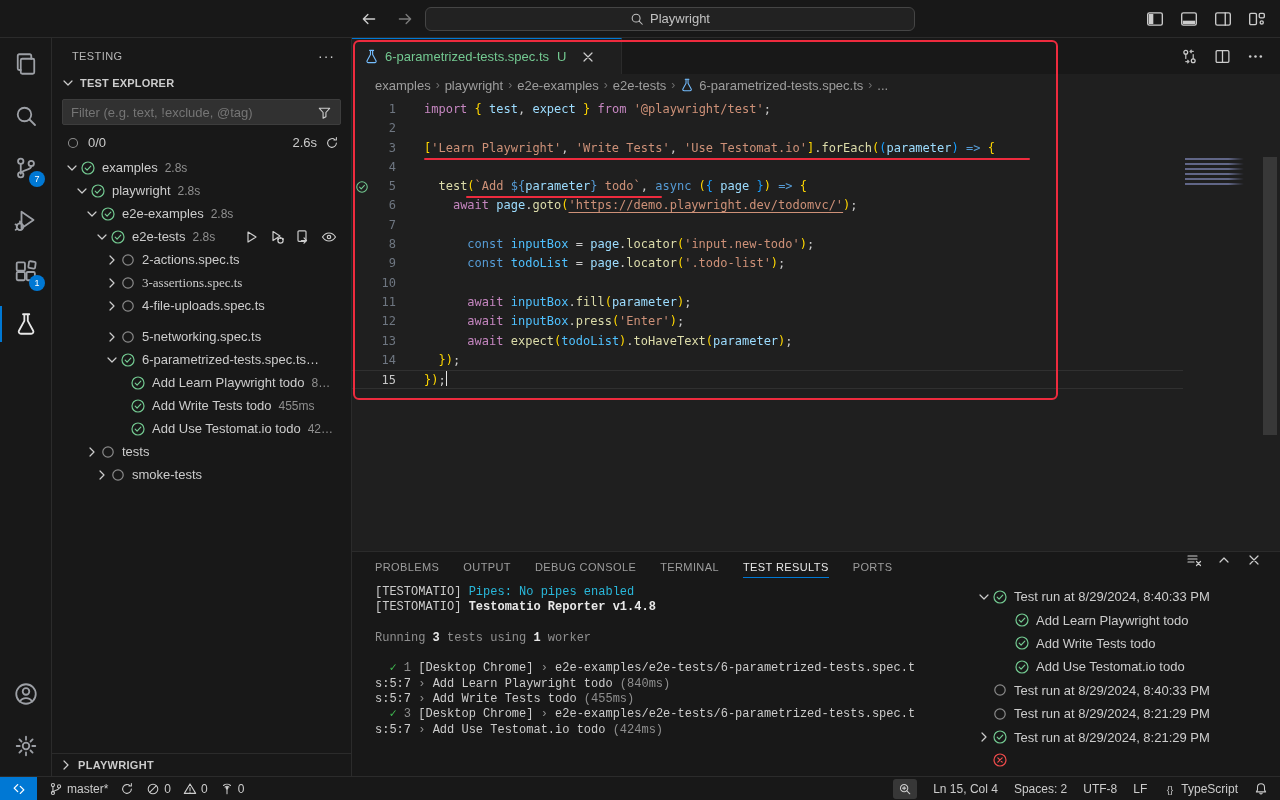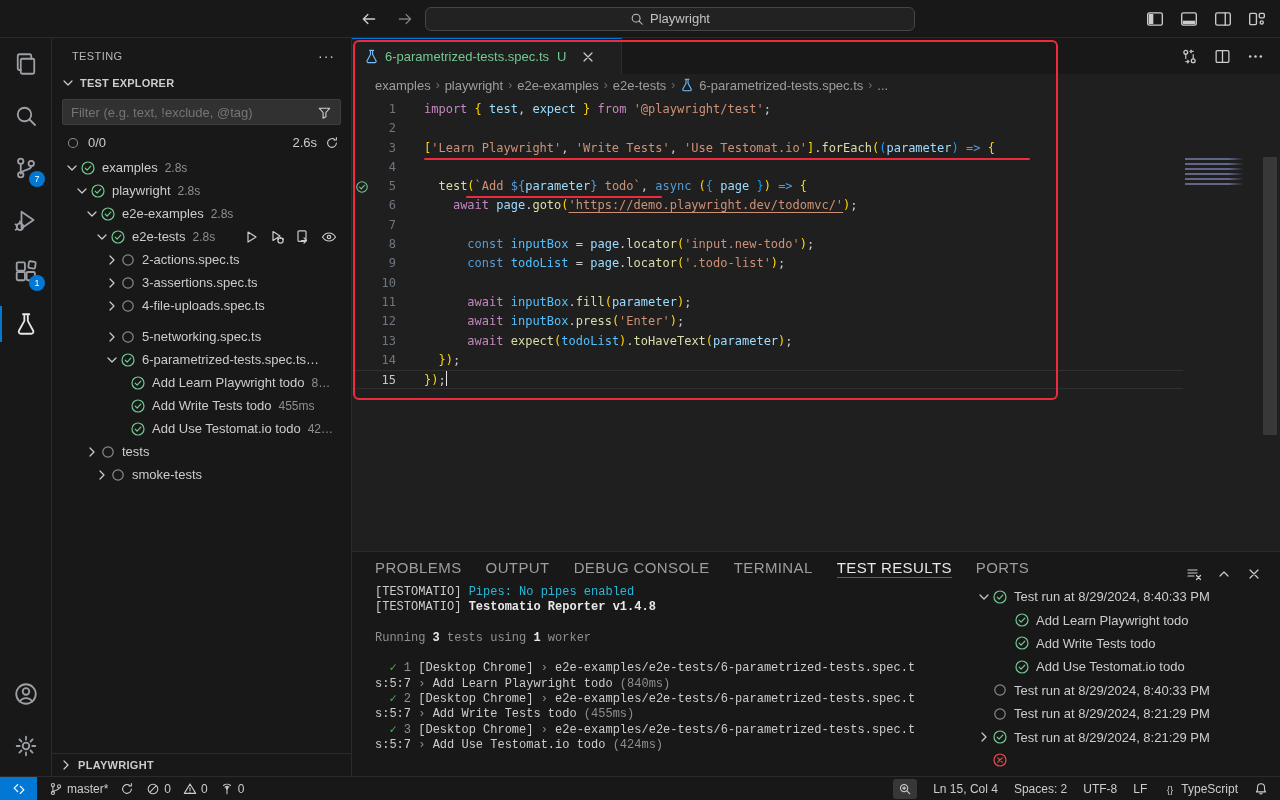--- a/index.html
+++ b/index.html
@@ -86,21 +86,21 @@
     -webkit-mask-image:linear-gradient(90deg,#000 0 70%,transparent 95%);
     mask-image:linear-gradient(90deg,#000 0 70%,transparent 95%); }
   .scrollstrip { position:absolute; top:61px; right:3px; width:14px; height:278px; background:rgba(121,121,121,.28); }
 
   
   .anno-rect { position:absolute; left:1px; top:2px; width:705px; height:360px; border:2.5px solid var(--anno); border-radius:6px; pointer-events:none; z-index:5; }
   .anno-line { position:absolute; height:2px; background:var(--anno); border-radius:2px; pointer-events:none; z-index:5; }
 
   
   .panel { height:225px; flex:0 0 225px; background:#181818; border-top:1px solid #2b2b2b; display:flex; flex-direction:column; }
-  .panel-tabs { height:30px; flex:0 0 30px; display:flex; align-items:flex-end; padding-left:23px; gap:24px; font-size:15px; letter-spacing:.4px; color:#9d9d9d; position:relative; }
+  .panel-tabs { height:30px; flex:0 0 30px; display:flex; align-items:flex-start; padding-left:23px; gap:24px; font-size:11px; letter-spacing:.4px; color:#9d9d9d; position:relative; }
   .ptab { height:30px; display:flex; align-items:center; position:relative; cursor:default; }
   .ptab.active { color:#e7e7e7; }
   .ptab.active::after { content:""; position:absolute; left:0; right:0; bottom:4px; height:1.5px; background:var(--accent); }
   .panel-acts { margin-left:auto; display:flex; gap:14px; padding-right:18px; color:#cccccc; }
   .panel-acts .icon { width:16px; height:16px; }
   .panel-body { flex:1; display:flex; min-height:0; }
   .pout { width:616px; flex:0 0 616px; padding:3px 0 0 23px; font-family:Liberation Mono, monospace; font-size:12px; line-height:15.3px; color:#cccccc; overflow:hidden; }
   .ol { white-space:pre; }
   .ot-d{color:#8f8f8f}.ot-w{color:#cccccc}.ot-b{color:#e8e8e8;font-weight:bold}.ot-c{color:#29b8db}.ot-g{color:#3fb950}
   .presults { flex:1; overflow:hidden; padding-top:3px; font-size:13px; }
@@ -382,21 +382,21 @@
                 <path d="M6 4l4 4-4 4"></path>
               </svg>
             </span>
             <span class="icon st none">
               <svg viewBox="0 0 16 16" fill="none" stroke="currentColor" stroke-width="1.2" stroke-linecap="round" stroke-linejoin="round">
                 <circle cx="8" cy="8" r="5.2"></circle>
               </svg>
             </span>
             <span class="lbl">2-actions.spec.ts</span>
           </div>
-          <div class="trow" style="padding-left: 52px;">
+          <div class="trow" style="padding-left: 52px; font-family: Liberation Serif, serif;">
             <span class="icon chev">
               <svg viewBox="0 0 16 16" fill="none" stroke="currentColor" stroke-width="1.2" stroke-linecap="round" stroke-linejoin="round">
                 <path d="M6 4l4 4-4 4"></path>
               </svg>
             </span>
             <span class="icon st none">
               <svg viewBox="0 0 16 16" fill="none" stroke="currentColor" stroke-width="1.2" stroke-linecap="round" stroke-linejoin="round">
                 <circle cx="8" cy="8" r="5.2"></circle>
               </svg>
             </span>
@@ -631,21 +631,20 @@
         </div>
         <div class="panel-body">
           <div class="pout">
               <div class="ol"><span class="ot-w">[TESTOMATIO] </span><span class="ot-c">Pipes: No pipes enabled</span></div>
               <div class="ol"><span class="ot-w">[TESTOMATIO] </span><span class="ot-b">Testomatio Reporter v1.4.8</span></div>
               <div class="ol">&nbsp;</div>
               <div class="ol"><span class="ot-d">Running </span><span class="ot-b">3</span><span class="ot-d"> tests using </span><span class="ot-b">1</span><span class="ot-d"> worker</span></div>
               <div class="ol">&nbsp;</div>
               <div class="ol"><span class="ot-g">  ✓ </span><span class="ot-d">1 </span><span class="ot-w">[Desktop Chrome] </span><span class="ot-d">› </span><span class="ot-w">e2e-examples/e2e-tests/6-parametrized-tests.spec.t</span></div>
               <div class="ol"><span class="ot-w">s:5:7 </span><span class="ot-d">› </span><span class="ot-w">Add Learn Playwright todo </span><span class="ot-d">(840ms)</span></div>
-              <div class="ol"><span class="ot-g">  ✓ </span><span class="ot-d">2 </span><span class="ot-w">[Desktop Chrome] </span><span class="ot-d">› </span><span class="ot-w">e2e-examples/e2e-tests/6-parametrized-tests.spec.t</span></div>
               <div class="ol"><span class="ot-w">s:5:7 </span><span class="ot-d">› </span><span class="ot-w">Add Write Tests todo </span><span class="ot-d">(455ms)</span></div>
               <div class="ol"><span class="ot-g">  ✓ </span><span class="ot-d">3 </span><span class="ot-w">[Desktop Chrome] </span><span class="ot-d">› </span><span class="ot-w">e2e-examples/e2e-tests/6-parametrized-tests.spec.t</span></div>
               <div class="ol"><span class="ot-w">s:5:7 </span><span class="ot-d">› </span><span class="ot-w">Add Use Testomat.io todo </span><span class="ot-d">(424ms)</span></div>
             </div>
           <div class="presults">
               <div class="rrow" style="padding-left: 8px;">
                 <span class="icon chev">
                   <svg viewBox="0 0 16 16" fill="none" stroke="currentColor" stroke-width="1.2" stroke-linecap="round" stroke-linejoin="round">
                     <path d="M4 6l4 4 4-4"></path>
                   </svg>

